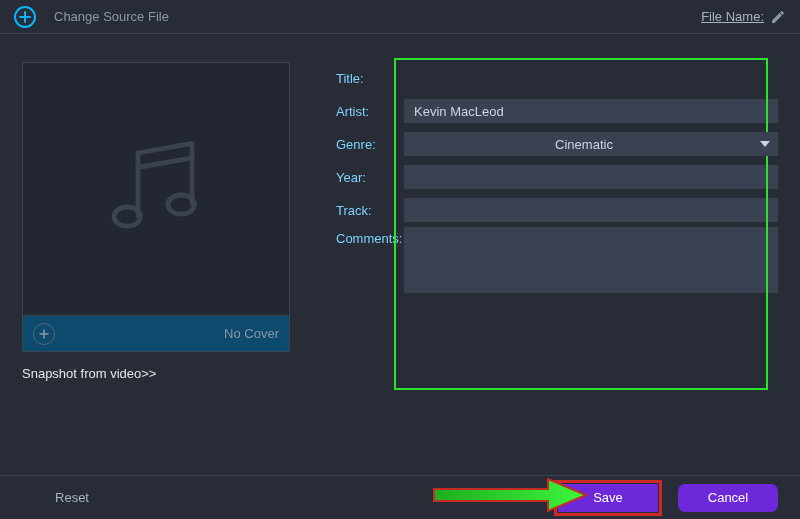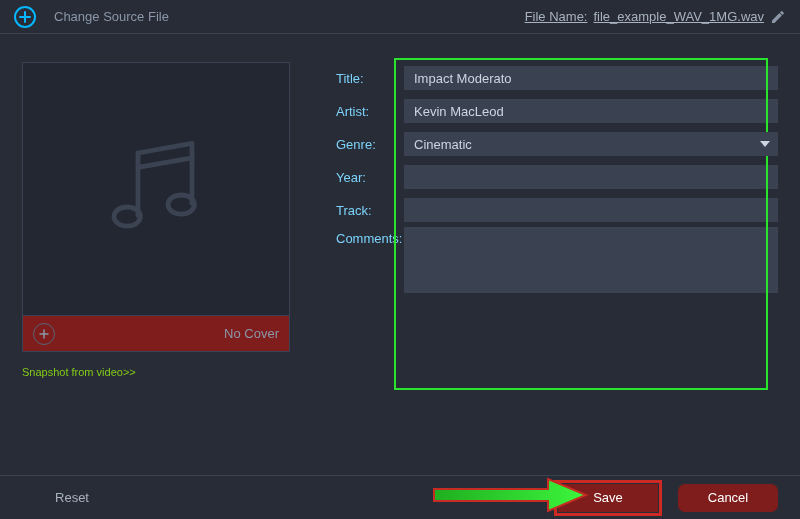--- a/index.html
+++ b/index.html
@@ -46,32 +46,32 @@
   .cover-box {
     width: 268px; height: 254px;
     border: 1px solid #3a4353;
     background: #222732;
     display: flex; align-items: center; justify-content: center;
   }
   .music-icon { width: 120px; height: 120px; color: #3b4352; }
   .cover-footer {
     width: 268px; height: 36px;
     border: 1px solid #3a4353; border-top: none;
-    background: #7f1d1d;
+    background: #0c4a6e;
     display: flex; align-items: center;
     padding: 0 10px;
   }
   .add-cover-plus {
     width: 22px; height: 22px; border: 1px solid #5a6475; border-radius: 50%;
     display: flex; align-items: center; justify-content: center;
     color: #8b96a8; cursor: pointer;
   }
   .no-cover { margin-left: auto; color: #8b96a8; }
   .snapshot-link {
-    margin-top: 14px; color: #84cc16; font-size: 11px; cursor: pointer;
+    margin-top: 14px; color: #e5e5e5; font-size: 13px; cursor: pointer;
   }
 
   .right-col {
     flex: 1;
     position: relative;
     padding-left: 34px;
   }
   .green-outline {
     position: absolute;
     left: 92px; top: -4px;
@@ -92,21 +92,21 @@
     flex: 1;
     height: 24px;
     background: #3a4150;
     border: none; outline: none;
     color: #cdd5e1;
     font-size: 13px;
     padding: 0 10px;
     font-family: inherit;
   }
   .select-wrap { flex: 1; position: relative; }
-  .select-input { width: 100%; padding-right: 24px; }
+  .select-input { width: 100%; padding-right: 24px; text-align: center; }
   .chev {
     position: absolute; right: 8px; top: 50%; transform: translateY(-50%);
     width: 0; height: 0;
     border-left: 5px solid transparent;
     border-right: 5px solid transparent;
     border-top: 6px solid #cdd5e1;
     pointer-events: none;
   }
   .ta-row { align-items: flex-start; height: auto; }
   .ta-row .form-label { padding-top: 4px; }
@@ -121,21 +121,21 @@
     display: flex; align-items: center;
     padding: 0 22px;
   }
   .btn {
     height: 28px; min-width: 100px;
     display: flex; align-items: center; justify-content: center;
     font-size: 13px; cursor: pointer;
     border: none;
   }
   .btn-reset { background: transparent; color: #a9b2c0; }
-  .btn-primary { background: #7f1d1d; color: #fff; }
+  .btn-primary { background: #6d28d9; color: #fff; }
   .save-wrap { position: relative; margin-left: auto; }
   .save-highlight {
     position: absolute;
     left: -4px; top: -4px; right: -4px; bottom: -4px;
     border: 3px solid #ce2922;
     pointer-events: none;
   }
   .btn-cancel { margin-left: 20px; border-radius: 7px; }
 
   
@@ -154,21 +154,20 @@
     <span class="plus-circle">
       <svg width="12" height="12" viewBox="0 0 12 12">
           <path d="M6 1v10M1 6h10" stroke="#06b5ff" stroke-width="2" stroke-linecap="round"></path>
         </svg>
     </span>
     <span>Change Source File</span>
   </div>
 
   <div class="file-name-wrap">
     <span>File Name:</span>
-    <span class="file-name-value">file_example_WAV_1MG.wav</span>
     <span class="pencil">
       <svg width="16" height="16" viewBox="0 0 16 16">
           <path d="M2 11.5V14h2.5l7.4-7.4-2.5-2.5L2 11.5zM13.7 4.8c.3-.3.3-.7 0-1l-1.5-1.5c-.3-.3-.7-.3-1 0l-1.2 1.2 2.5 2.5 1.2-1.2z" fill="currentColor"></path>
         </svg>
     </span>
   </div>
 </div>
 
 <div class="main">
 
@@ -190,21 +189,20 @@
       <span class="no-cover">No Cover</span>
     </div>
     <div class="snapshot-link">Snapshot from video&gt;&gt;</div>
   </div>
 
   <div class="right-col">
     <div class="green-outline"></div>
 
     <div class="form-row">
       <div class="form-label">Title:</div>
-      <input class="text-input" value="Impact Moderato" style="">
     </div>
     <div class="form-row">
       <div class="form-label">Artist:</div>
       <input class="text-input" value="Kevin MacLeod" style="">
     </div>
     <div class="form-row">
       <div class="form-label">Genre:</div>
       <div class="select-wrap">
         <input class="select-input" readonly="" value="Cinematic" style="">
         <span class="chev"></span>

